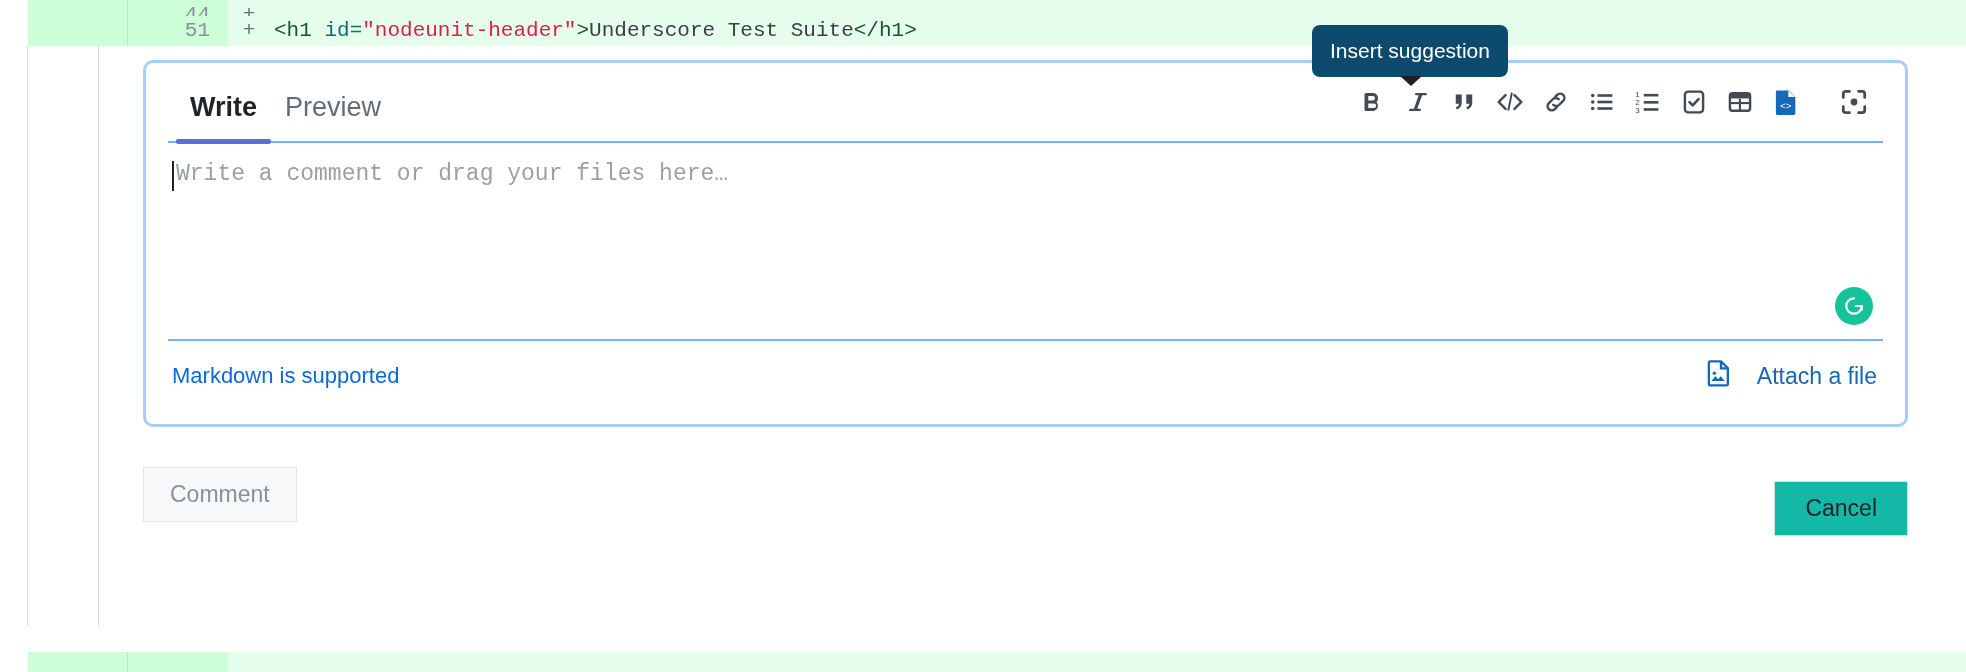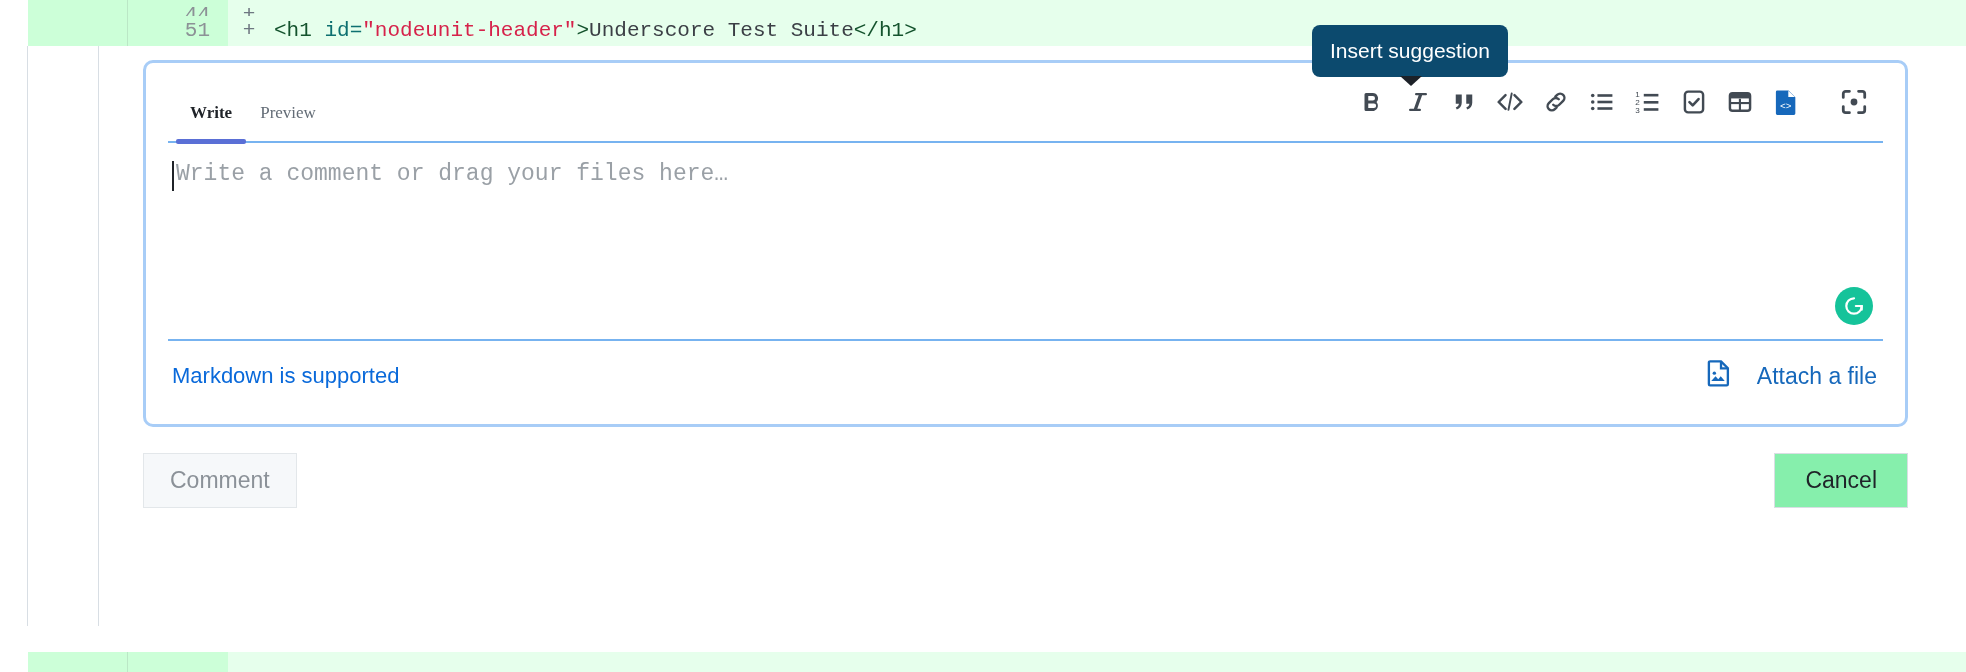--- a/index.html
+++ b/index.html
@@ -115,26 +115,25 @@
     position: relative;
     height: 78px;
   }
   .tabs {
     display: flex;
     align-items: flex-end;
     padding-left: 30px;
     height: 78px;
   }
   .tab {
-    font-size: 17px;
+    font-size: 27px;
     padding: 0 14px 18px 14px;
     color: #636c76;
     position: relative;
     cursor: pointer;
-    font-family: Liberation Serif, serif;
   }
   .tab.active {
     color: #1f2328;
     font-weight: bold;
   }
   .tab.active::after {
     content: "";
     position: absolute;
     left: 0; right: 0; bottom: -3px;
     height: 5px;
@@ -247,23 +246,24 @@
     border: 1px solid #d9dee3;
   }
   .btn-comment {
     color: #8b9198;
     background: #f6f8fa;
     border: 1px solid #e3e7ea;
     cursor: default;
   }
   .btn-cancel {
     color: #1f2328;
-    background: #86efac;
+    background: #14b8a6;
     border: 1px solid #d9dee3;
     padding: 13px 30px;
+    margin-top: 28px;
   }
 
   
   .tooltip {
     position: absolute;
     background: #0c4a6e;
     color: #ffffff;
     font-size: 21px;
     padding: 14px 18px;
     border-radius: 8px;

